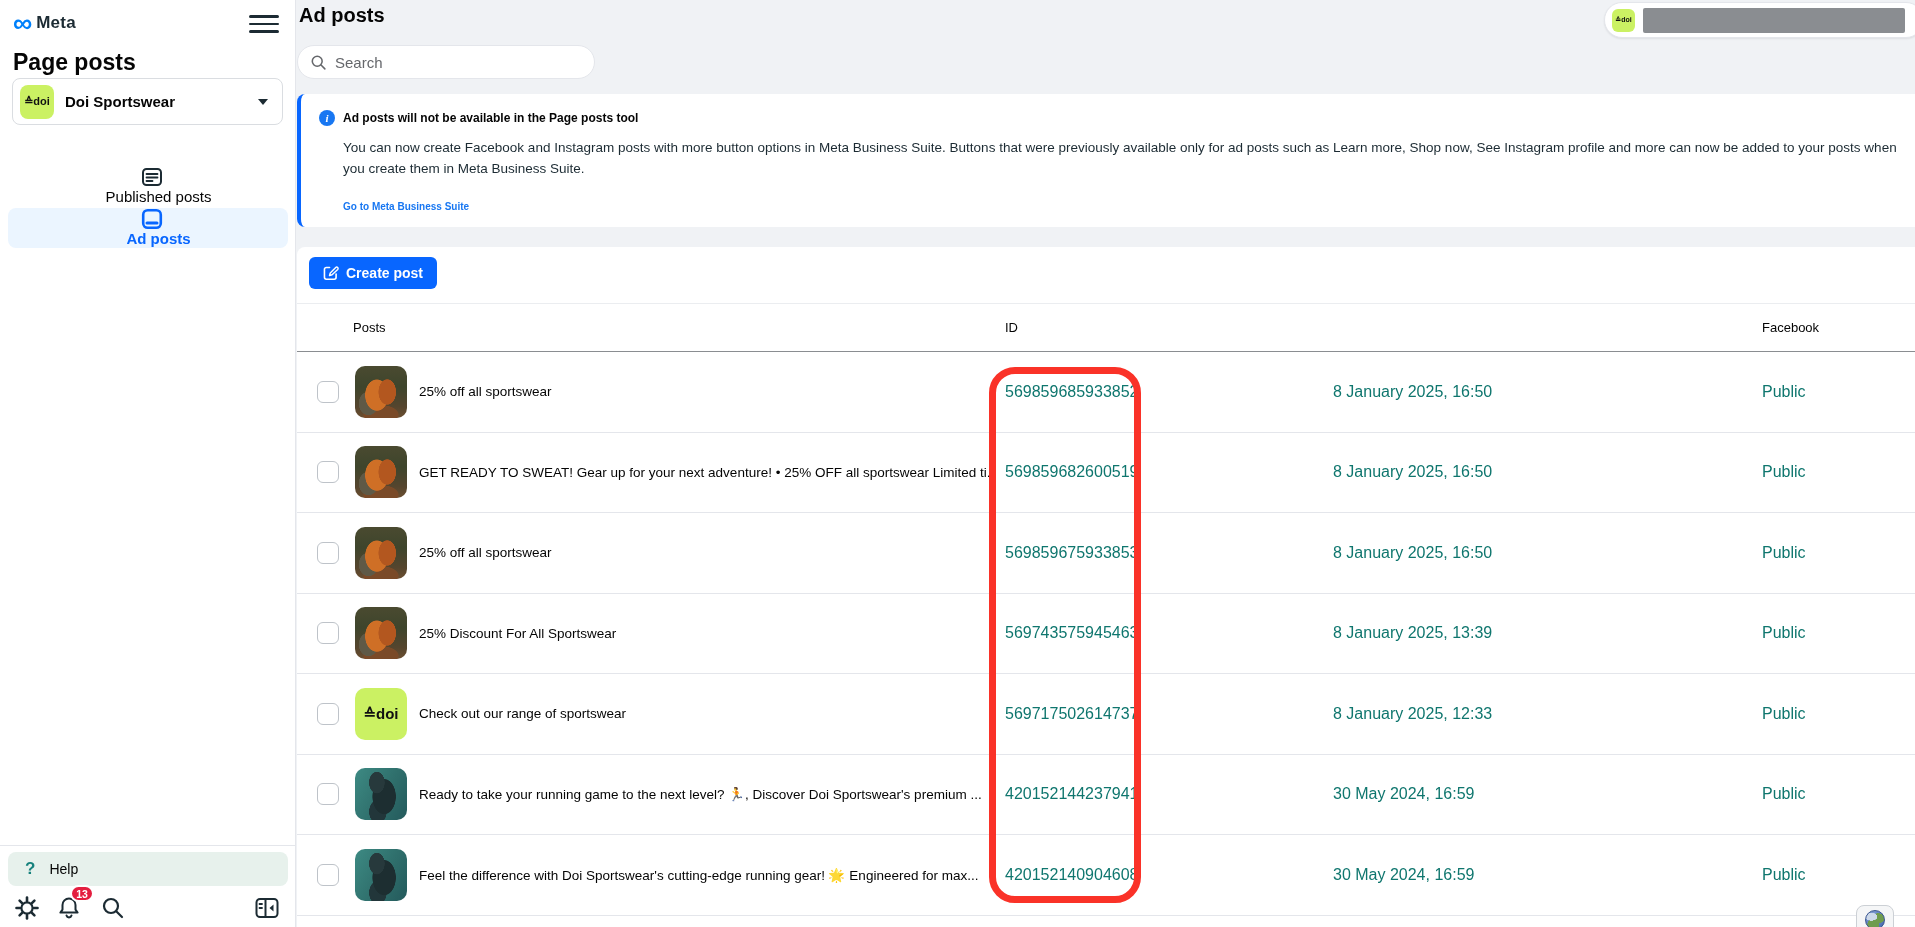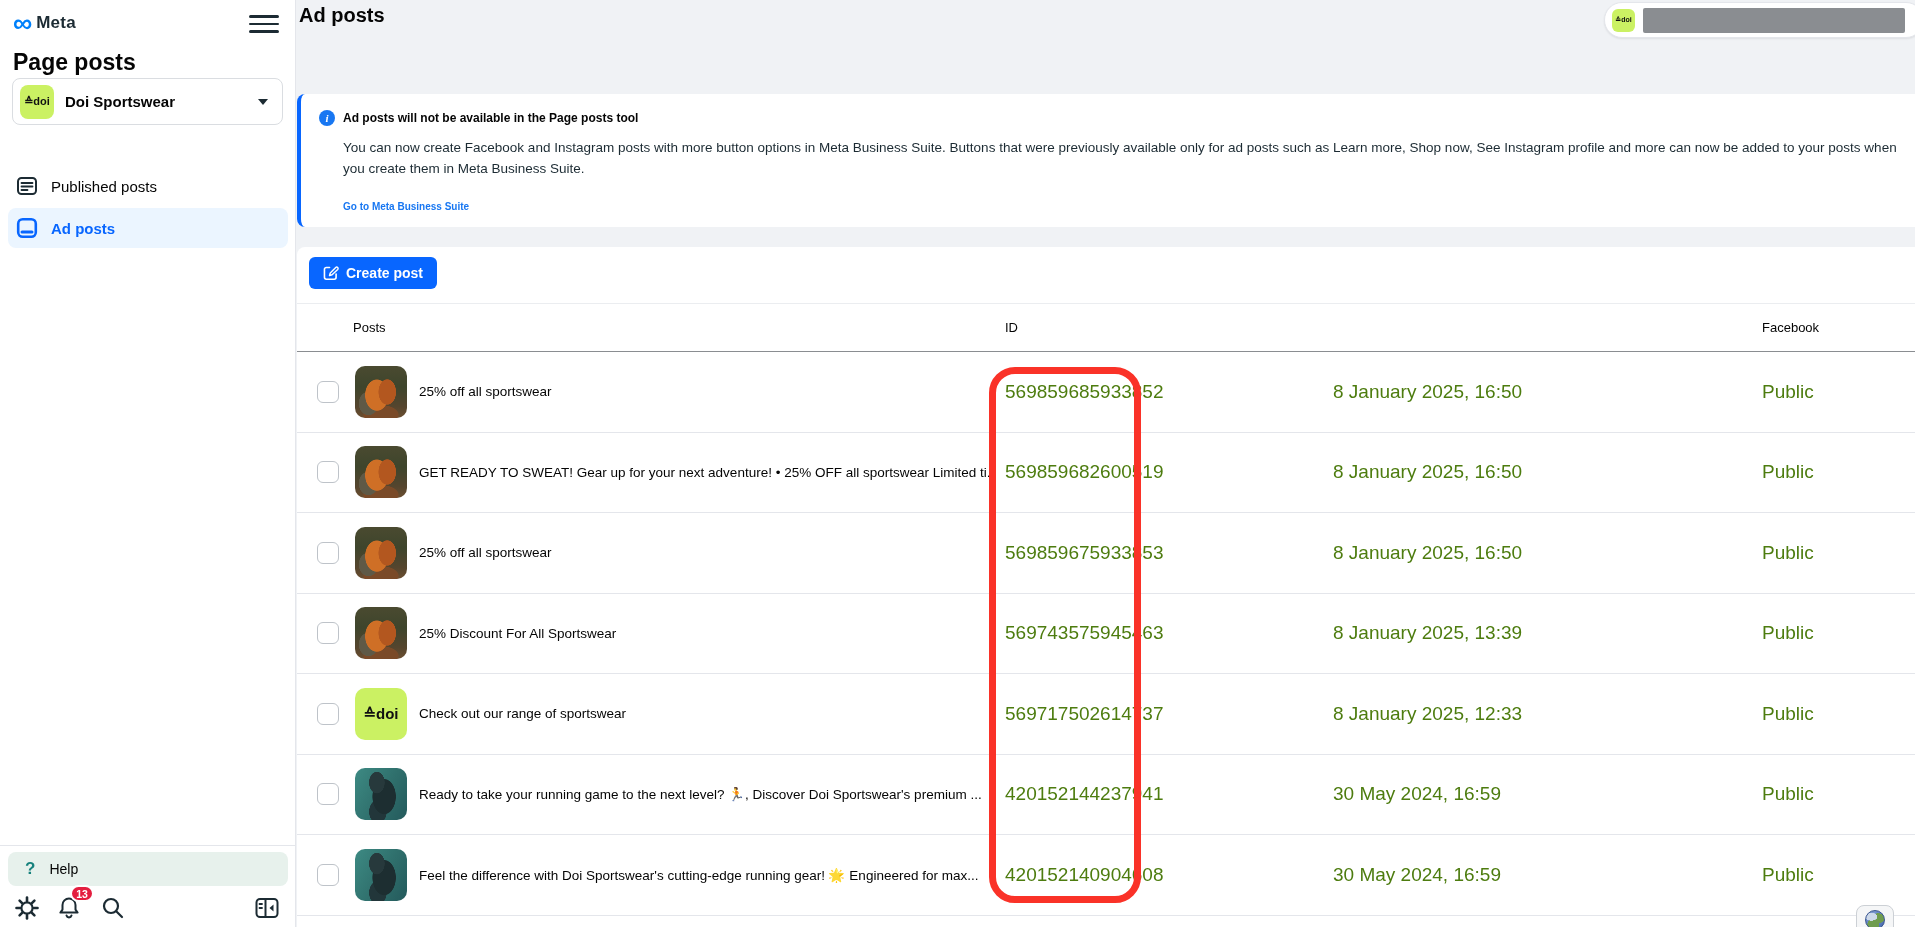--- a/index.html
+++ b/index.html
@@ -21,21 +21,21 @@
     border:1px solid #DADDE1; border-radius:8px; background:#fff;
     display:flex; align-items:center; padding:0 14px 0 7px; cursor:pointer; }
   .avatar { background:#CBF163; color:#111; font-weight:700; display:flex;
     align-items:center; justify-content:center; flex:none; }
   .avatar.sel { width:34px; height:34px; border-radius:8px; font-size:11px; }
   .page-selector .name { font-size:15px; font-weight:600; margin-left:11px; flex:1; }
   .caret { width:0; height:0; border-left:5px solid transparent; border-right:5px solid transparent;
     border-top:6px solid #1C2B33; }
   .nav { position:absolute; left:8px; top:166px; width:280px; }
   .nav-item { display:flex; align-items:center; height:40px; padding-left:8px;
-    border-radius:8px; cursor:pointer; margin-bottom:2px; }
+    border-radius:8px; cursor:pointer; margin-bottom:2px;flex-direction:column; }
   .nav-item .lbl { font-size:15px; margin-left:13px; }
   .nav-item.active { background:#EBF5FF; }
   .nav-item.active .lbl { color:#0866FF; font-weight:700; }
   .nav-item svg { flex:none; }
   .sb-bottom-divider { position:absolute; left:0; right:0; top:845px; height:1px; background:#E4E6EB; }
   .help-pill { position:absolute; left:8px; top:852px; width:280px; height:34px;
     background:#E7F1EC; border-radius:8px; display:flex; align-items:center; cursor:pointer; }
   .help-q { color:#17827D; font-size:17px; font-weight:700; margin:0 0 0 17px; }
   .help-lbl { font-size:14px; margin-left:14px; color:#050505; }
   .sb-icons { position:absolute; left:0; right:0; top:892px; height:32px; }
@@ -105,21 +105,21 @@
     linear-gradient(180deg,#4a4a30 0%,#3e452c 40%,#55452e 78%,#6b4e30 100%); }
   .thumb-runner { background:
     radial-gradient(8px 11px at 42% 28%, #27393c 95%, transparent),
     radial-gradient(12px 18px at 56% 55%, #1d2e31 95%, transparent),
     radial-gradient(9px 12px at 44% 84%, #22363a 95%, transparent),
     linear-gradient(120deg,#3d8a83 0%,#2f6f6c 55%,#245a5c 100%); }
   .thumb-doi-logo { background:#CBF163; display:flex; align-items:center;
     justify-content:center; font-weight:700; font-size:15px; color:#111; }
   .post-text { margin-left:12px; font-size:13.5px; width:572px; white-space:nowrap;
     overflow:hidden; }
-  .cell { position:absolute; font-size:19px; color:#4d7c0f; }
+  .cell { position:absolute; font-size:16px; color:#0f766e; }
   .cell.id { left:708px; } .cell.date { left:1036px; } .cell.privacy { left:1465px; }
 
   .annotation-rect { position:absolute; left:693px; top:367px; width:152px; height:536px;
     border:7px solid #FA3228; border-radius:26px; pointer-events:none; z-index:8; }
 
   .globe-btn { position:absolute; left:1560px; top:905px; width:38px; height:30px;
     background:#F5F6F7; border:1px solid #CCD0D5; border-radius:8px; cursor:pointer;
     display:flex; justify-content:center; padding-top:4px; z-index:9; }
   .globe { width:20px; height:20px; border-radius:50%; background:
     radial-gradient(6px 4px at 30% 32%, #cdd9ea 95%, transparent),
@@ -205,20 +205,27 @@
       <polygon points="19.5,9.5 15.5,13 19.5,16.5" fill="#1C2B33"></polygon>
       <line x1="5.5" y1="9" x2="8" y2="9" stroke="#1C2B33" stroke-width="1.8" stroke-linecap="round"></line>
       <line x1="5.5" y1="13" x2="8" y2="13" stroke="#1C2B33" stroke-width="1.8" stroke-linecap="round"></line>
     </svg>
   </div>
 </aside>
 
 <main class="main">
   <h2 class="page-title">Ad posts</h2>
 
+  <div class="search-box">
+    <svg width="17" height="17" viewBox="0 0 20 20">
+      <circle cx="8.5" cy="8.5" r="5.8" fill="none" stroke="#65676B" stroke-width="1.8"></circle>
+      <line x1="13" y1="13" x2="17.5" y2="17.5" stroke="#65676B" stroke-width="1.8" stroke-linecap="round"></line>
+    </svg>
+    <input type="text" placeholder="Search" style="">
+  </div>
 
   <div class="profile-chip">
     <span class="avatar chip">≙doi</span>
     <span class="redacted-bar"></span>
   </div>
 
   <section class="banner">
     <div class="banner-head">
       <span class="info-circle">i</span>
       <span class="banner-title">Ad posts will not be available in the Page posts tool</span>

